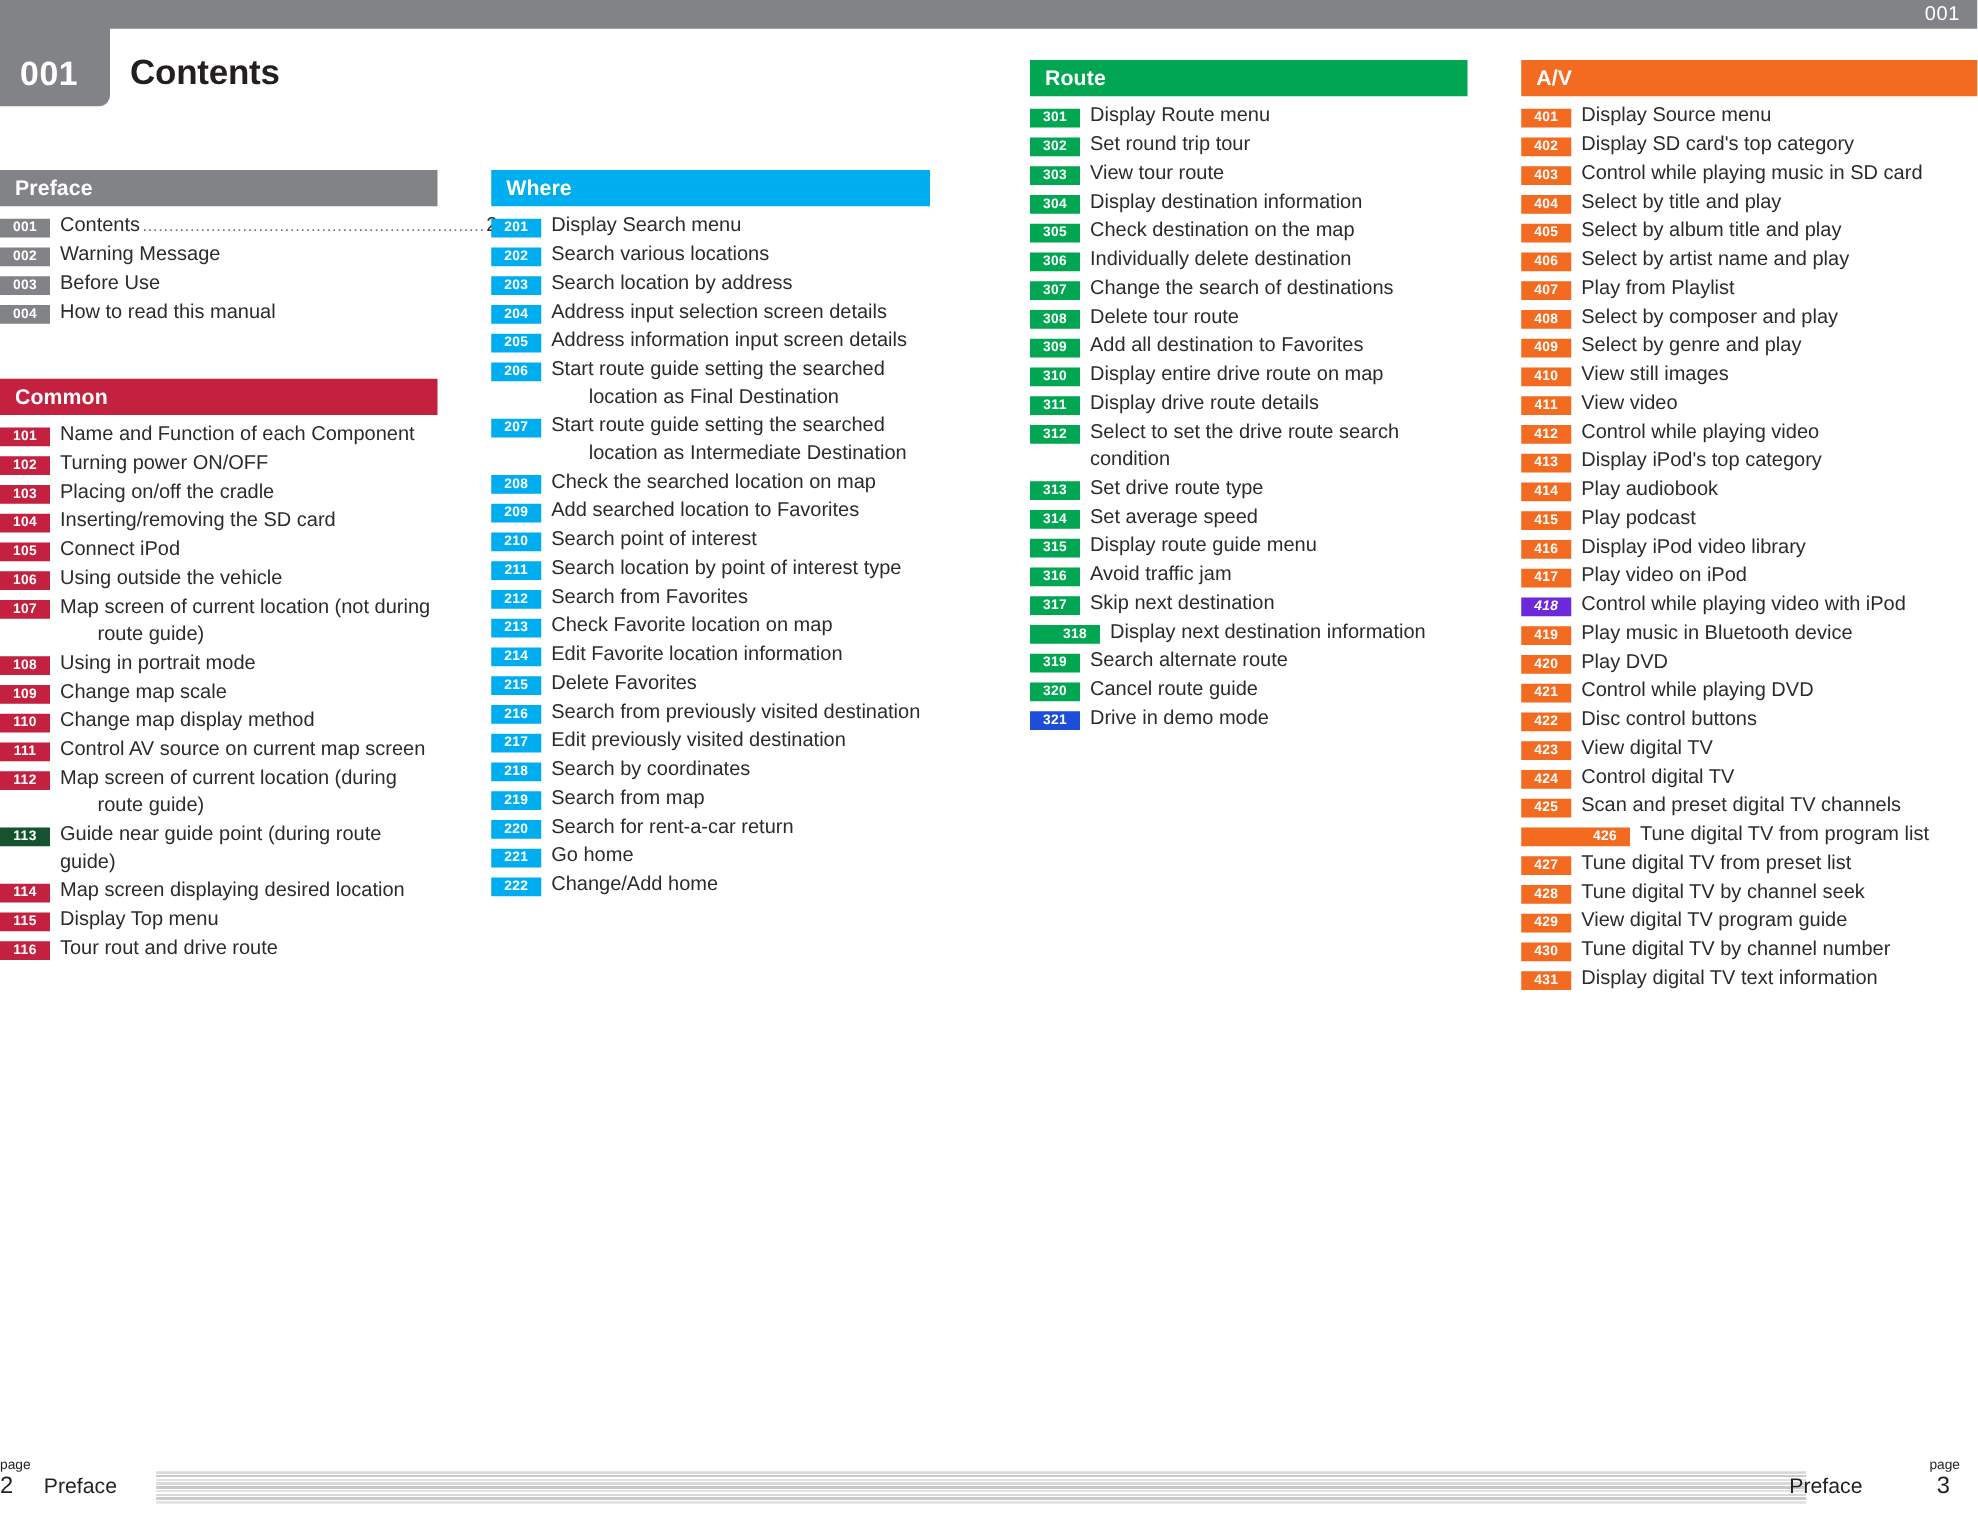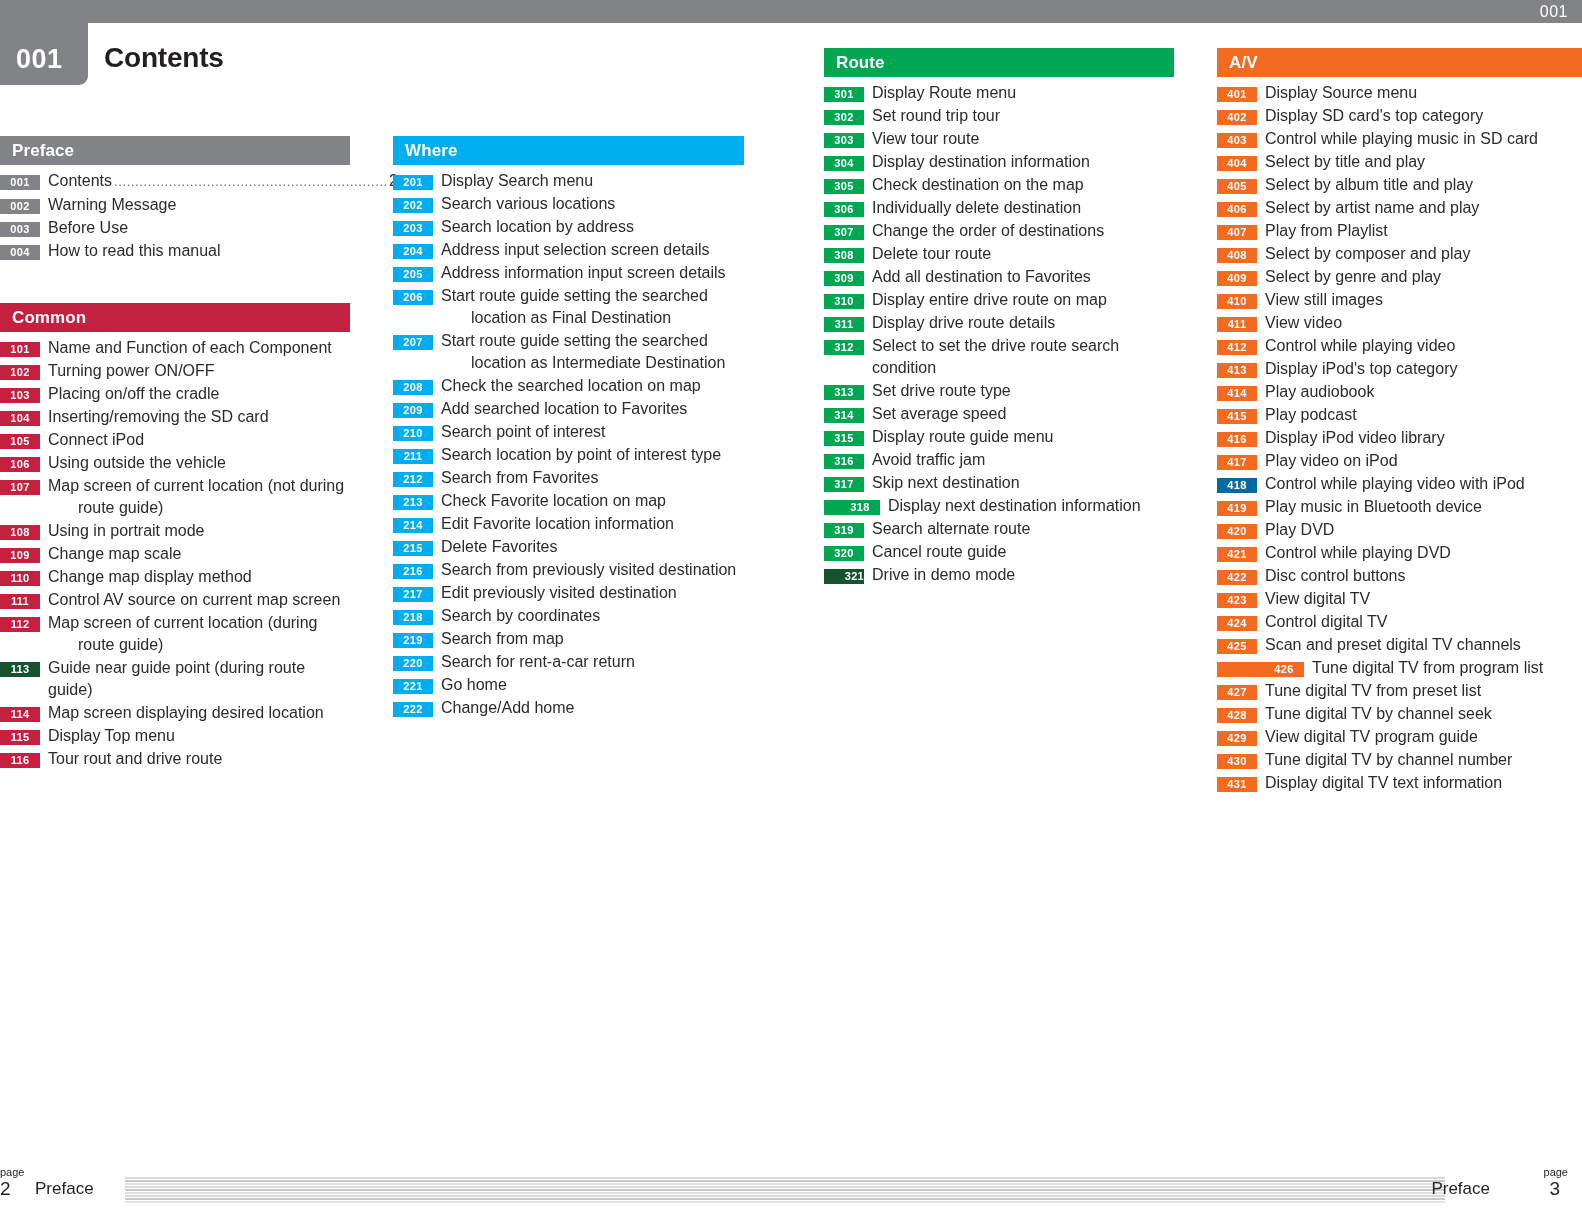--- a/index.html
+++ b/index.html
@@ -417,21 +417,21 @@
         <div class="entry">
           <span class="entry-num" style="background: rgb(0, 166, 81);">305</span>
           <span class="entry-text">Check destination on the map</span>
         </div>
         <div class="entry">
           <span class="entry-num" style="background: rgb(0, 166, 81);">306</span>
           <span class="entry-text">Individually delete destination</span>
         </div>
         <div class="entry">
           <span class="entry-num" style="background: rgb(0, 166, 81);">307</span>
-          <span class="entry-text">Change the order of destinations</span>
+          <span class="entry-text">Change the search of destinations</span>
         </div>
         <div class="entry">
           <span class="entry-num" style="background: rgb(0, 166, 81);">308</span>
           <span class="entry-text">Delete tour route</span>
         </div>
         <div class="entry">
           <span class="entry-num" style="background: rgb(0, 166, 81);">309</span>
           <span class="entry-text">Add all destination to Favorites</span>
         </div>
         <div class="entry">
@@ -472,21 +472,21 @@
         </div>
         <div class="entry">
           <span class="entry-num" style="background: rgb(0, 166, 81);">319</span>
           <span class="entry-text">Search alternate route</span>
         </div>
         <div class="entry">
           <span class="entry-num" style="background: rgb(0, 166, 81);">320</span>
           <span class="entry-text">Cancel route guide</span>
         </div>
         <div class="entry">
-          <span class="entry-num" style="background: #14532d; text-align: right;">321</span>
+          <span class="entry-num" style="background: #1d4ed8;">321</span>
           <span class="entry-text">Drive in demo mode</span>
         </div>
       </div>
     </div>
   </div>
 <div class="col" id="col-av">
     <div class="section" style="position: absolute; top: 48px; left: 0px; right: 0px;">
       <div class="section-header" style="background: rgb(242, 107, 33);">A/V</div>
       <div class="entries">
         <div class="entry">
@@ -551,21 +551,21 @@
         </div>
         <div class="entry">
           <span class="entry-num" style="background: rgb(242, 107, 33);">416</span>
           <span class="entry-text">Display iPod video library</span>
         </div>
         <div class="entry">
           <span class="entry-num" style="background: rgb(242, 107, 33);">417</span>
           <span class="entry-text">Play video on iPod</span>
         </div>
         <div class="entry">
-          <span class="entry-num" style="background: #0369a1;">418</span>
+          <span class="entry-num" style="background: #6d28d9; font-style: italic;">418</span>
           <span class="entry-text">Control while playing video with iPod</span>
         </div>
         <div class="entry">
           <span class="entry-num" style="background: rgb(242, 107, 33);">419</span>
           <span class="entry-text">Play music in Bluetooth device</span>
         </div>
         <div class="entry">
           <span class="entry-num" style="background: rgb(242, 107, 33);">420</span>
           <span class="entry-text">Play DVD</span>
         </div>

